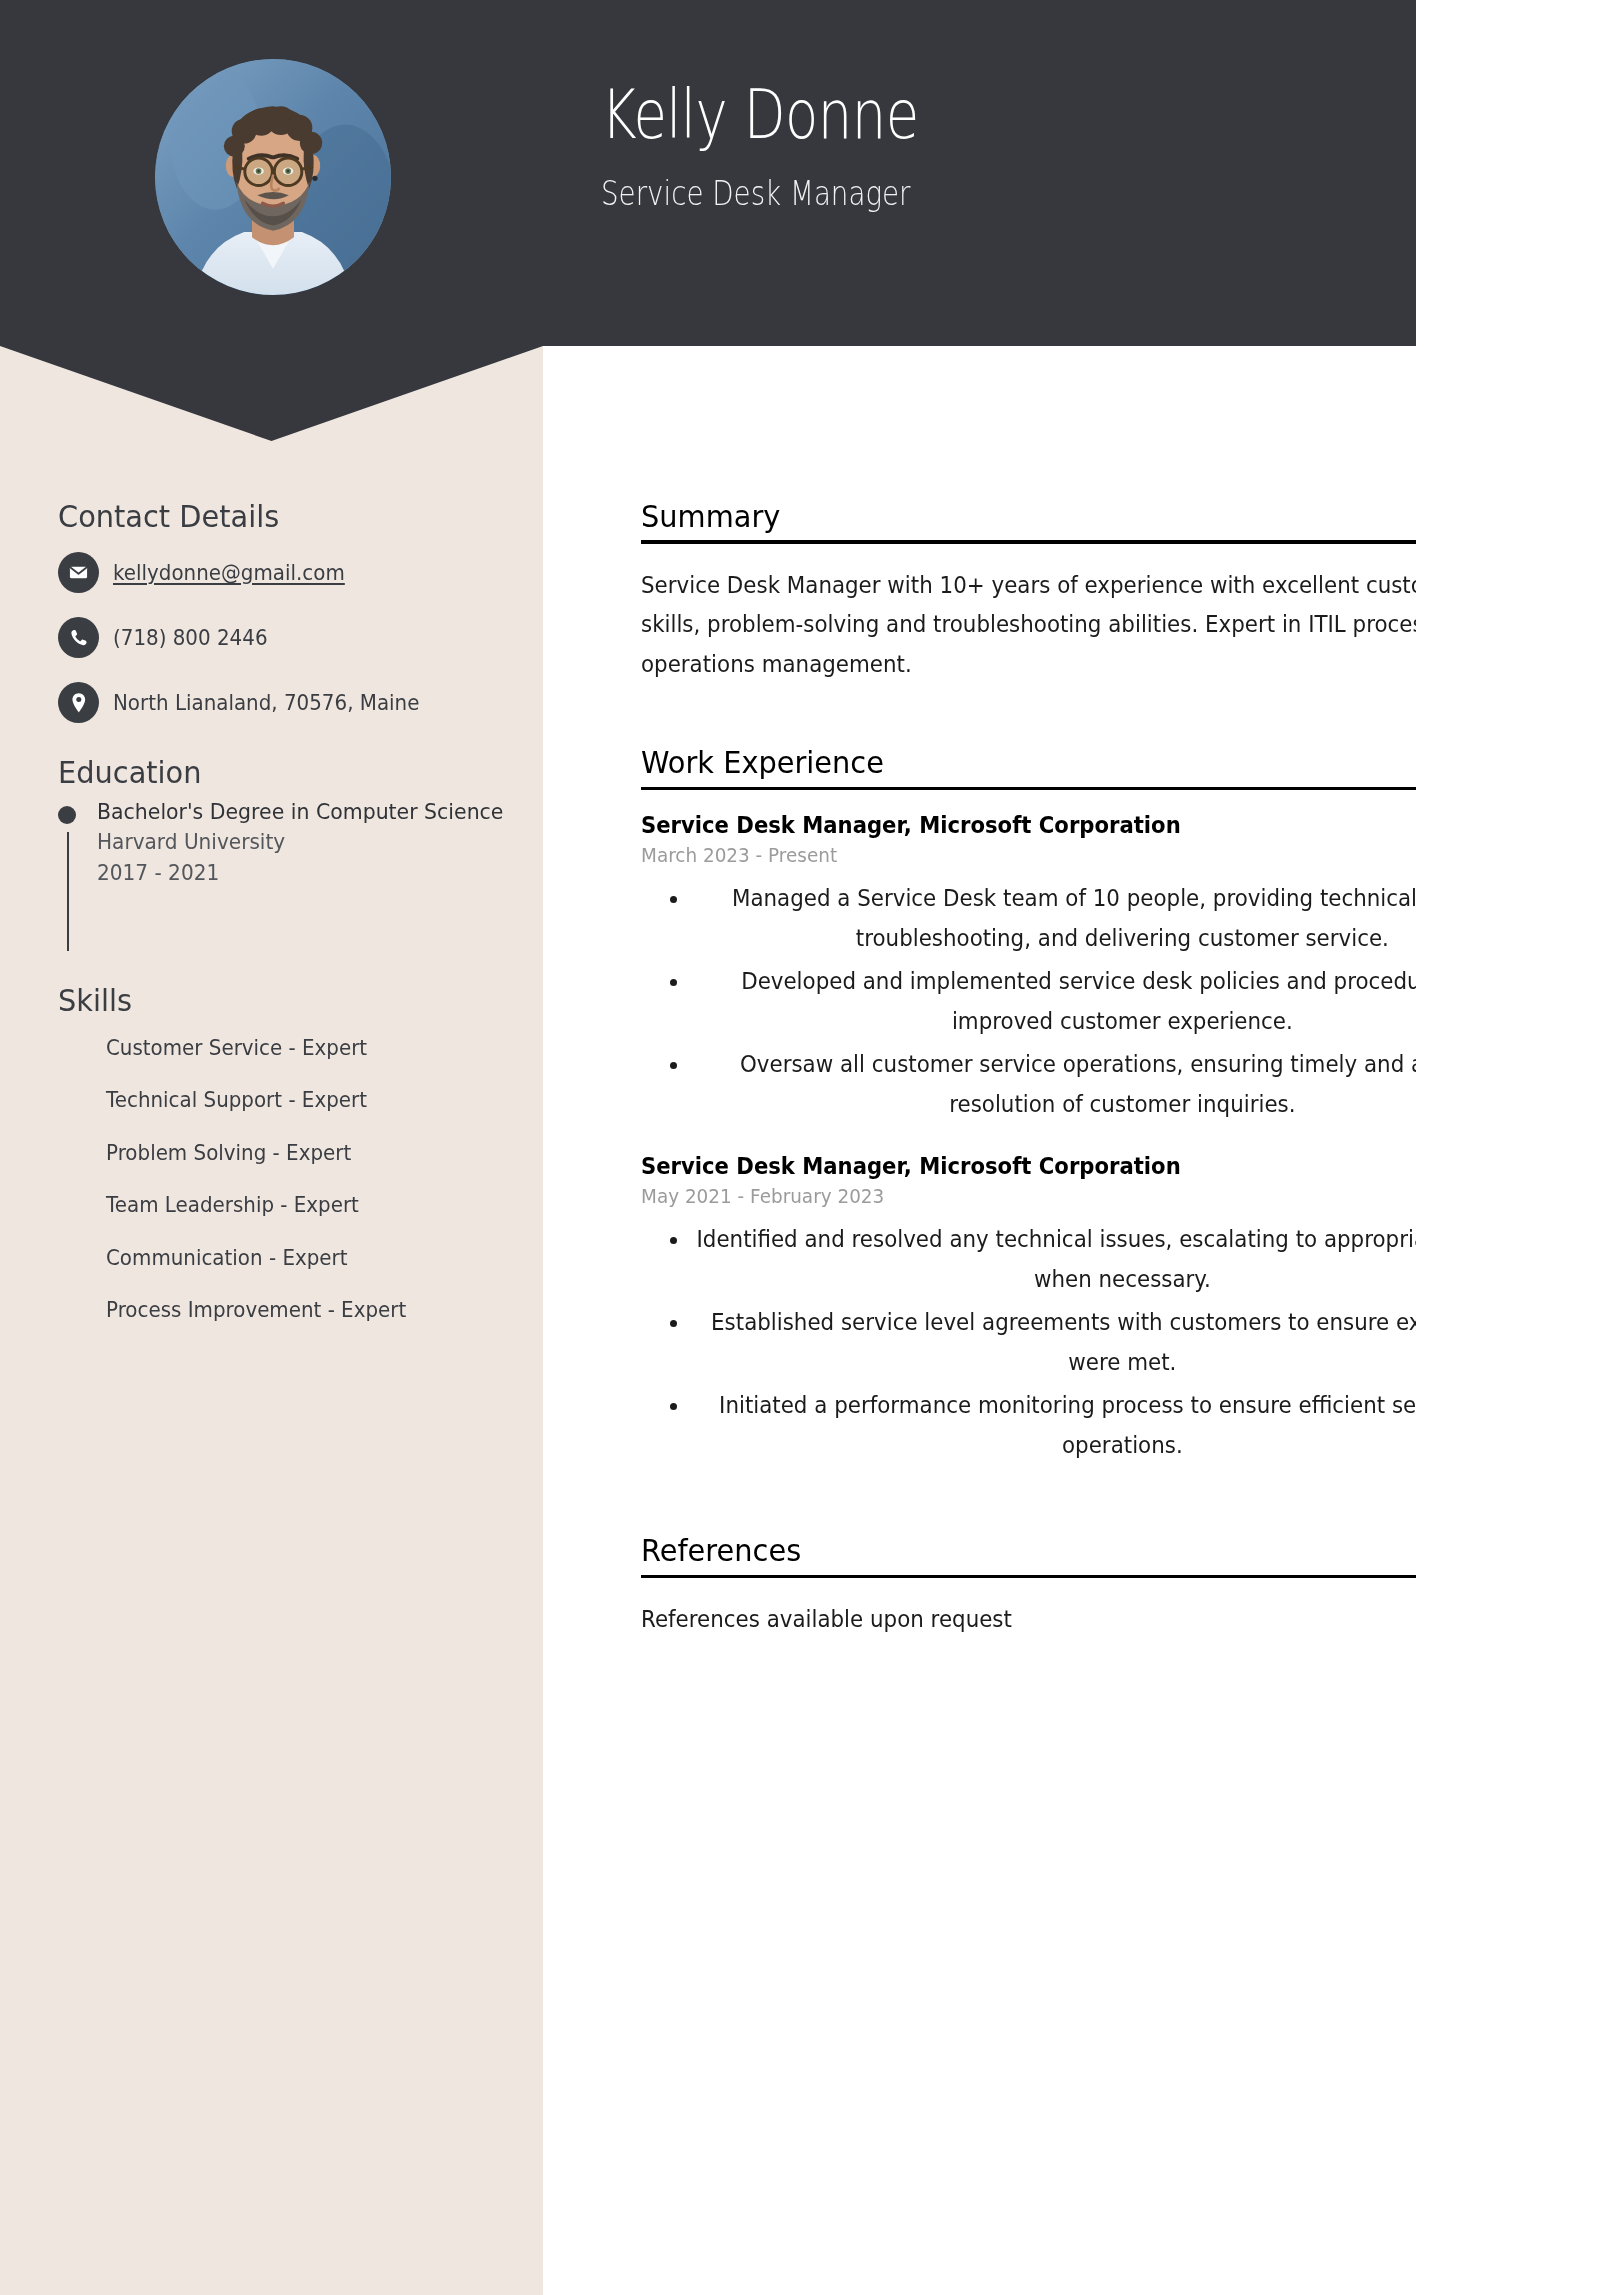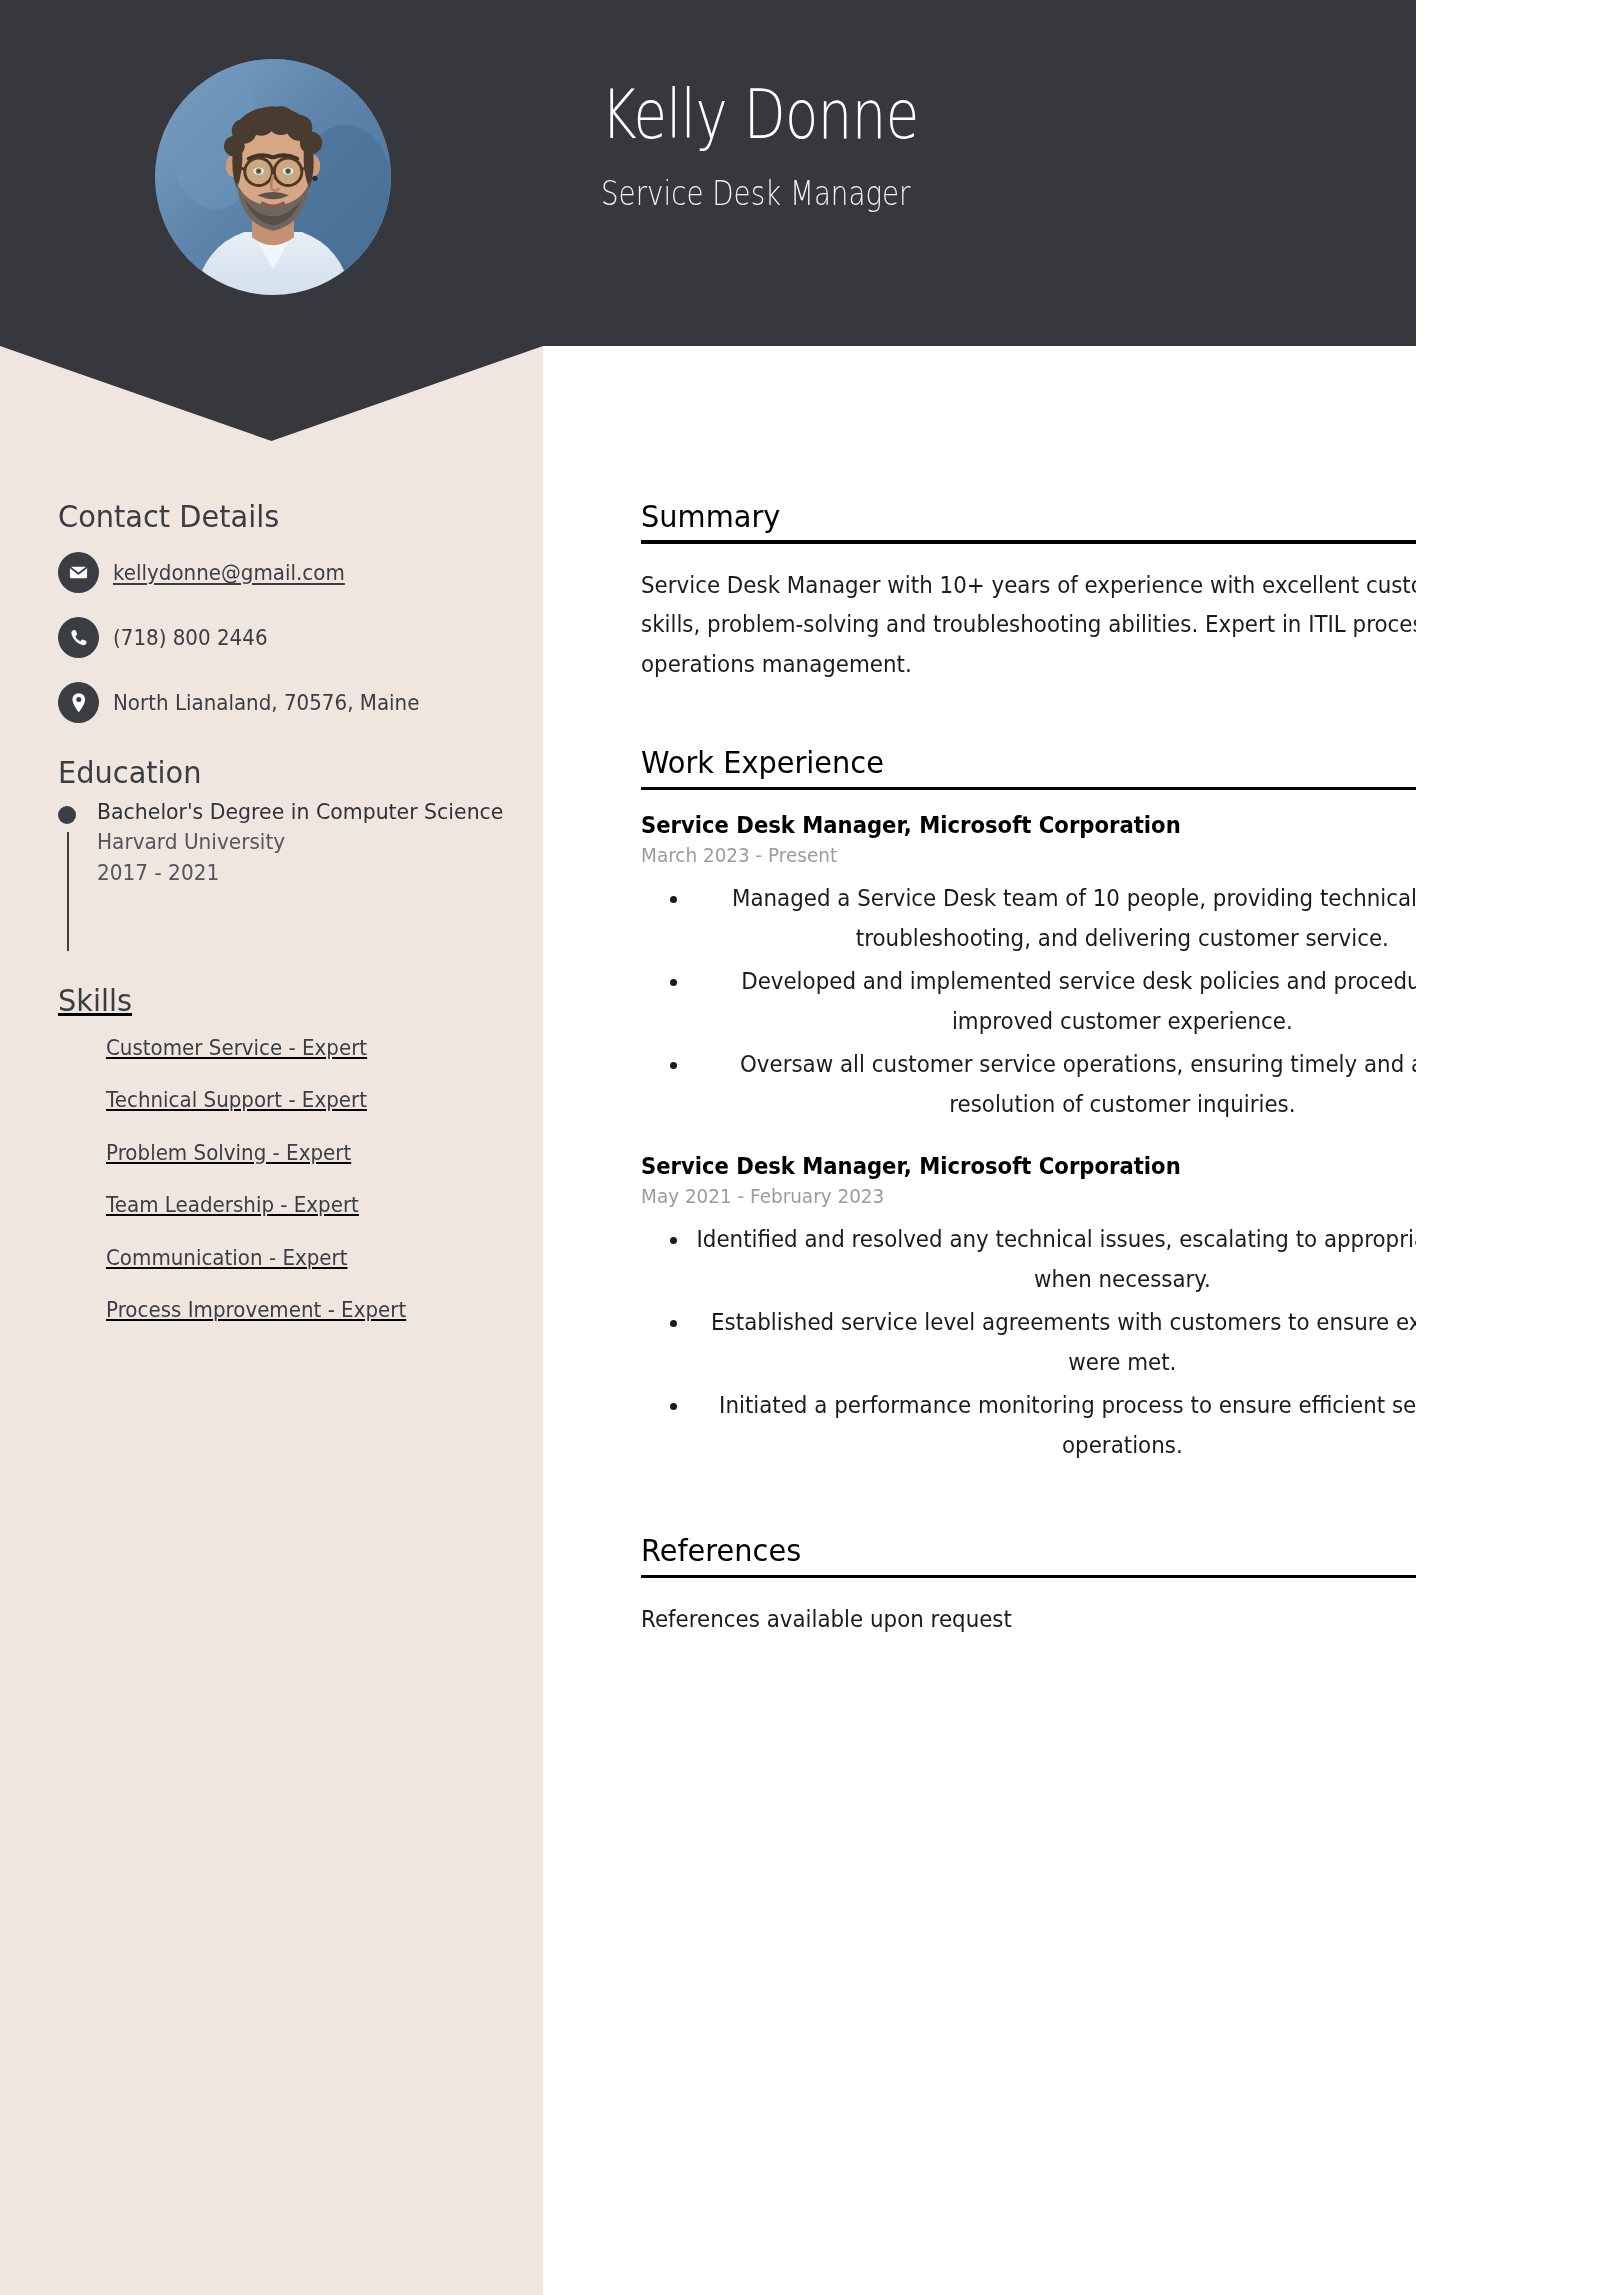--- a/index.html
+++ b/index.html
@@ -197,21 +197,21 @@
     font-weight: 400;
     color: #53565B;
     line-height: 1.34;
     margin: 2px 0 0 0;
     transform: scaleX(0.93);
     transform-origin: left top;
     white-space: nowrap;
   }
 
   
-  .skills-block { margin-top: 34px; text-decoration: underline; }
+  .skills-block { margin-top: 34px; }
   .skills-list { margin-top: 17px; margin-left: 48px; }
   .skill-item {
     font-family: "DejaVu Sans", sans-serif;
     font-size: 21.6px;
     font-weight: 400;
     color: #3A3D42;
     margin-bottom: 27.5px;
     transform: scaleX(0.92);
     transform-origin: left center;
     white-space: nowrap;

